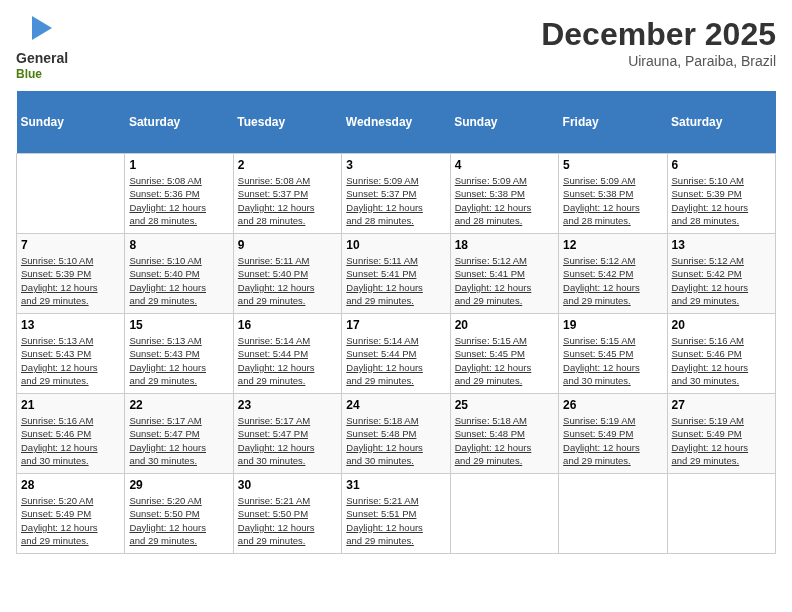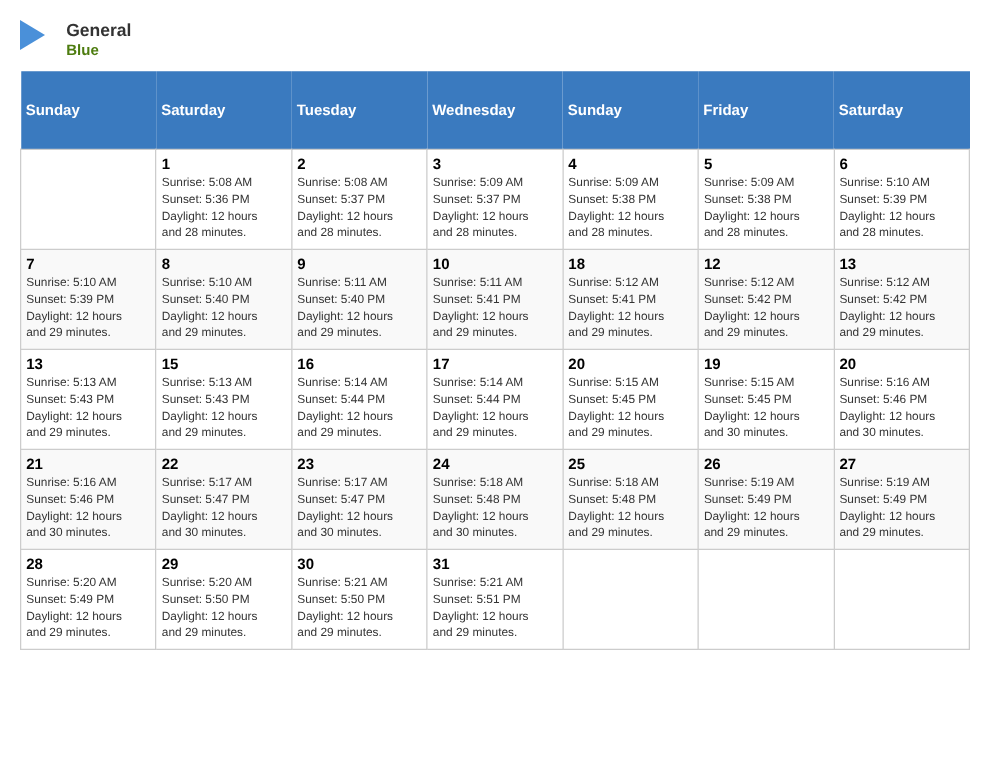--- a/index.html
+++ b/index.html
@@ -56,44 +56,49 @@
     .day-num {
       font-weight: bold;
       font-size: 12px;
       margin-bottom: 2px;
       display: block;
     }
     .cell-info {
       font-size: 9.5px;
       line-height: 1.4;
       color: #333;
+      text-decoration: underline;
     }
     tr:nth-child(even) td {
       background-color: #f9f9f9;
     }
     td.empty {
       background: #fff;
     }
     .row-alt td { background-color: #f0f4fa; }
   </style>
 </head>
 <body>
 
 <div class="header">
   <div class="logo">
-      <div style="display: flex; gap: 17px;">
+      <div style="display: flex; align-items: center; gap: 4px; flex-direction: column;">
         <svg width="20" height="30" viewBox="0 0 20 30">
           <polygon points="0,0 20,12 0,24" fill="#4a90d9"></polygon>
         </svg>
         <div>
           <div style="font-size:14px;font-weight:bold;color:#333;line-height:1.2;">General</div>
           <div style="font-size:12px;font-weight:bold;color:#4d7c0f;line-height:1.2;">Blue</div>
         </div>
       </div>
     </div>
+  <div class="title-area">
+    <div class="month-title">December 2025</div>
+    <div class="location">Uirauna, Paraiba, Brazil</div>
+  </div>
 </div>
 
 <table>
   <thead>
     <tr id="header-row">
     <th>Sunday</th>
         <th>Saturday</th>
         <th>Tuesday</th>
         <th>Wednesday</th>
         <th>Sunday</th>

